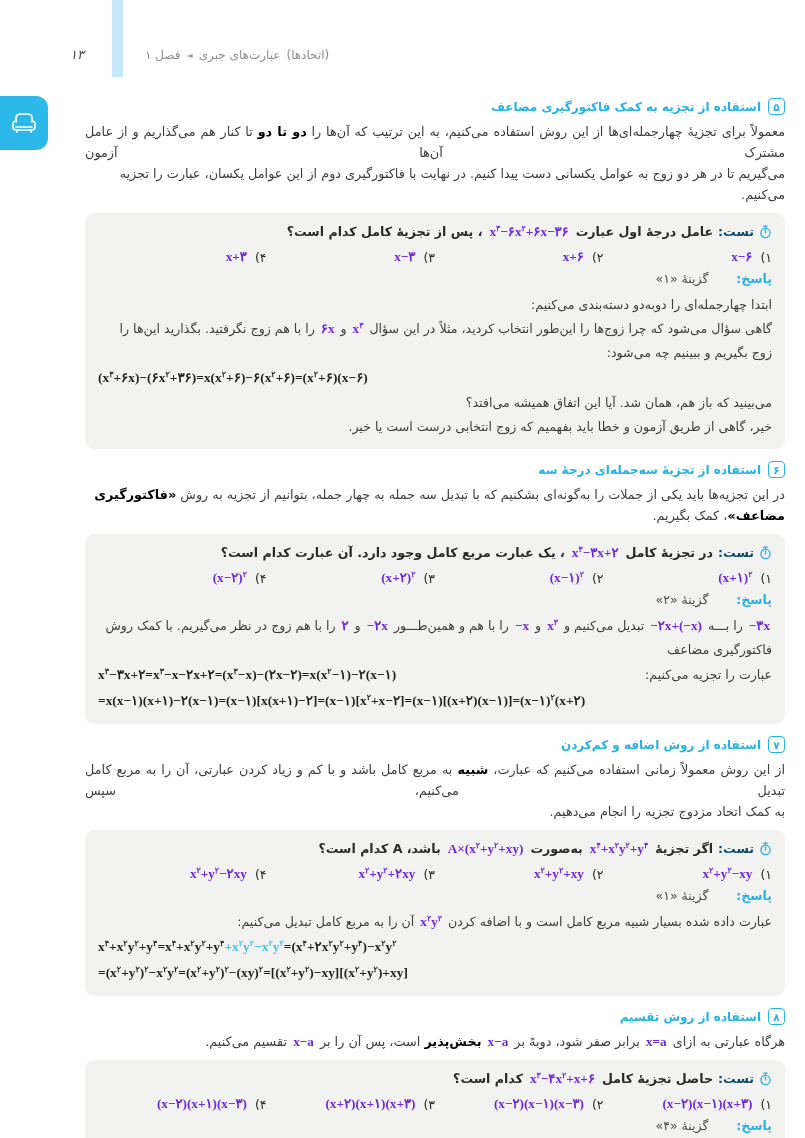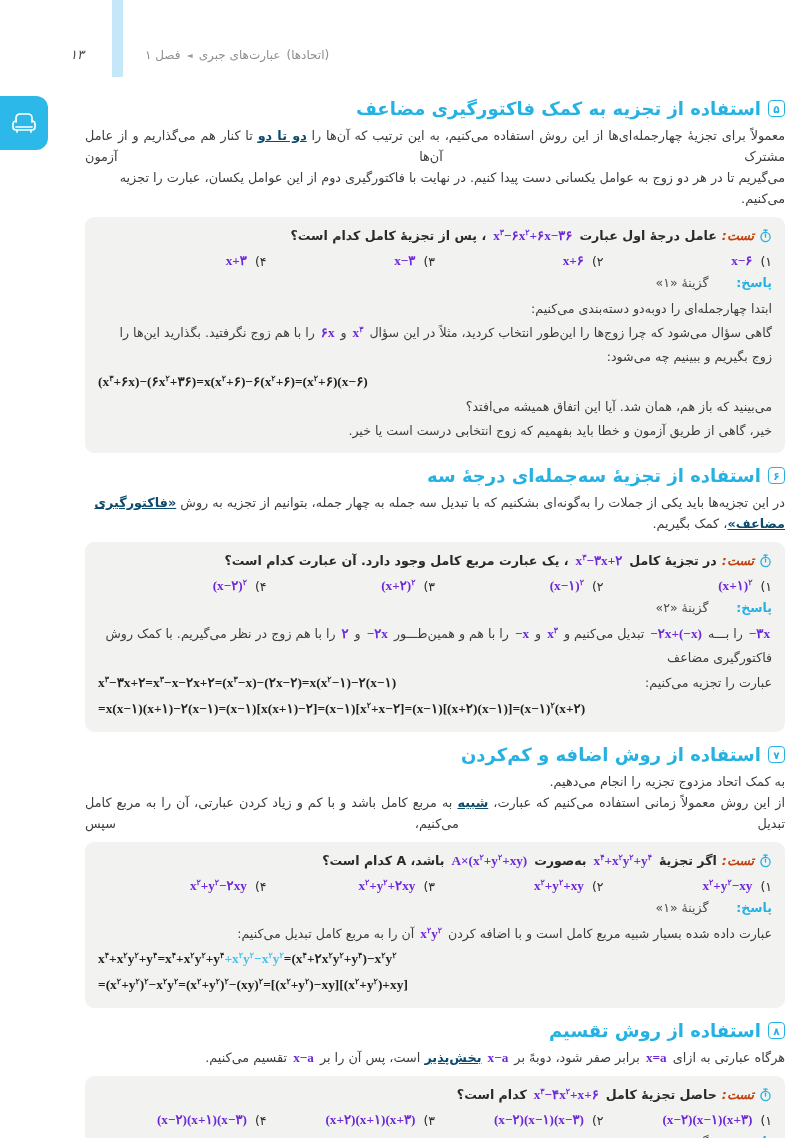--- a/index.html
+++ b/index.html
@@ -16,29 +16,29 @@
            color:#8e8e8e; font-size:12px; }
   .crumb .arrow { font-size:8px; color:#9a9a9a; }
   
   .sofa-tab { position:absolute; left:0; top:96px; width:48px; height:54px; background:#2cb8e9;
               border-radius:0 12px 12px 0; display:flex; align-items:center; justify-content:center; }
   
   .content { position:absolute; top:94px; left:85px; width:700px; direction:rtl; }
   .sec-head { display:flex; direction:rtl; align-items:center; gap:7px; margin:4px 0 6px; }
   .badge { min-width:17px; height:17px; border:1.6px solid #25b2e3; border-radius:4px; color:#25b2e3;
            font-size:10.5px; font-weight:bold; display:flex; align-items:center; justify-content:center; padding:0 2px; }
-  .sec-title { color:#25b2e3; font-weight:bold; font-size:18px; }
+  .sec-title { color:#25b2e3; font-weight:bold; font-size:12px; }
   .intro { text-align:right; line-height:21px; font-size:12.8px; }
   .intro.j1 { text-align:justify; text-align-last:justify; }
-  .b { font-weight:bold; color:#0c4a6e;text-decoration:underline; }
+  .b { font-weight:bold; color:#000000; }
   
   .tbox { background:#f2f2f1; border-radius:9px; padding:9px 13px 10px; margin:8px 0 12px; direction:rtl; }
   .qline { display:flex; direction:rtl; align-items:center; gap:5px; font-weight:bold; color:#2a2a2a;
            font-size:12.6px; line-height:20px; flex-wrap:wrap; }
-  .tlabel { color:#c2410c; font-weight:bold;font-style:italic; }
+  .tlabel { color:#0c4a6e; font-weight:bold; }
   .opts { display:flex; direction:rtl; margin:7px 0 4px; }
   .opt { flex:1; display:flex; direction:rtl; align-items:center; gap:6px; }
   .olabel { font-size:12.5px; color:#2a2a2a; direction:ltr; unicode-bidi:isolate; }
   .ansline { margin:2px 0 4px; line-height:20px; }
   .alabel { color:#25b2e3; font-weight:bold;margin-left:24px; }
   .atext { color:#4a4a4a; }
   .exp { line-height:24px; font-size:12.6px; text-align:right; }
   .row2 { display:flex; direction:rtl; justify-content:space-between; align-items:center; line-height:24px; }
   
   .m { direction:ltr; unicode-bidi:isolate; font-family:"Liberation Serif","DejaVu Serif",serif;
@@ -170,22 +170,22 @@
       <span class="exp">عبارت را تجزیه می‌کنیم:</span>
       <span class="eq">x<sup>۳</sup>−۳x+۲=x<sup>۳</sup>−x−۲x+۲=(x<sup>۳</sup>−x)−(۲x−۲)=x(x<sup>۲</sup>−۱)−۲(x−۱)</span>
     </div>
     <div class="eq">=x(x−۱)(x+۱)−۲(x−۱)=(x−۱)[x(x+۱)−۲]=(x−۱)[x<sup>۲</sup>+x−۲]=(x−۱)[(x+۲)(x−۱)]=(x−۱)<sup>۲</sup>(x+۲)</div>
   </div>
 
   <div class="sec-head">
     <span class="badge">۷</span>
     <span class="sec-title">استفاده از روش اضافه و کم‌کردن</span>
   </div>
+  <div class="intro j1"><span>از این روش معمولاً زمانی استفاده می‌کنیم که عبارت، </span><span class="b">شبیه</span><span> به مربع کامل باشد و با کم و زیاد کردن عبارتی، آن را به مربع کامل تبدیل می‌کنیم، سپس</span></div>
   <div class="intro">به کمک اتحاد مزدوج تجزیه را انجام می‌دهیم.</div>
-  <div class="intro j1"><span>از این روش معمولاً زمانی استفاده می‌کنیم که عبارت، </span><span class="b">شبیه</span><span> به مربع کامل باشد و با کم و زیاد کردن عبارتی، آن را به مربع کامل تبدیل می‌کنیم، سپس</span></div>
 
   <div class="tbox">
     <div class="qline">
       <span class="sw">
         <svg width="13" height="14" viewBox="0 0 13 14" fill="none" stroke="#25b2e3" stroke-width="1.3" stroke-linecap="round">
           <circle cx="6.5" cy="8" r="4.6"></circle>
             <line x1="6.5" y1="8" x2="6.5" y2="5.2"></line>
           <line x1="4.8" y1="1.2" x2="8.2" y2="1.2"></line>
             <line x1="6.5" y1="1.2" x2="6.5" y2="2.6"></line>
         </svg>

